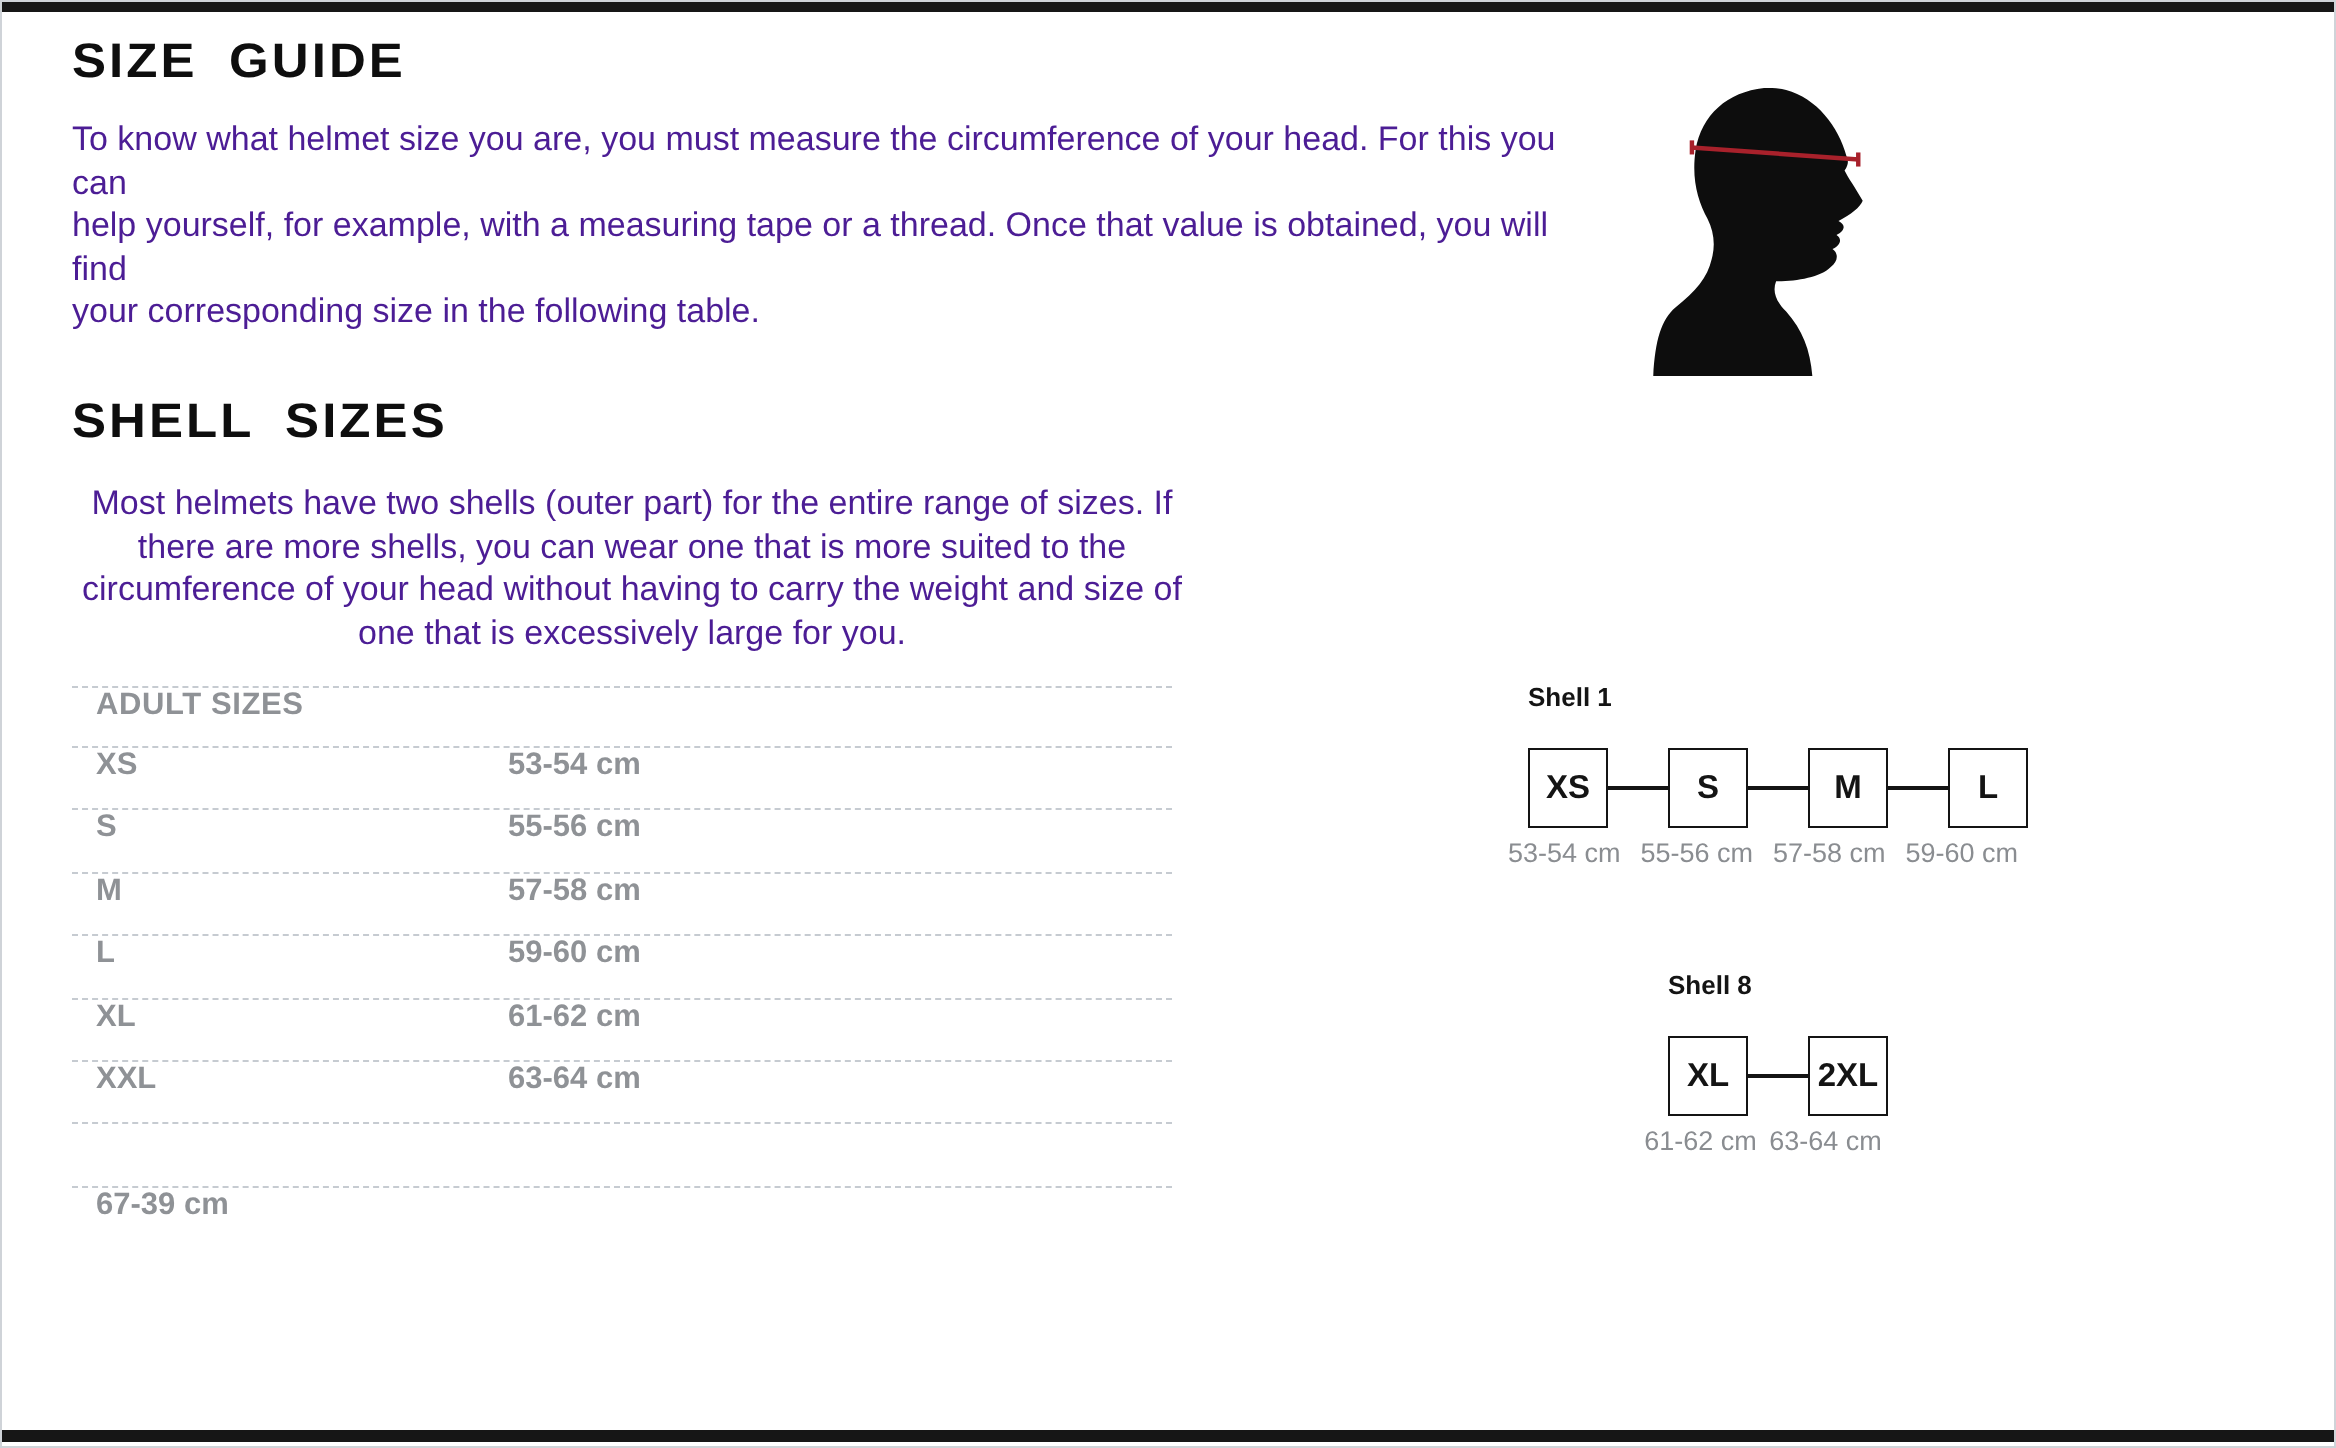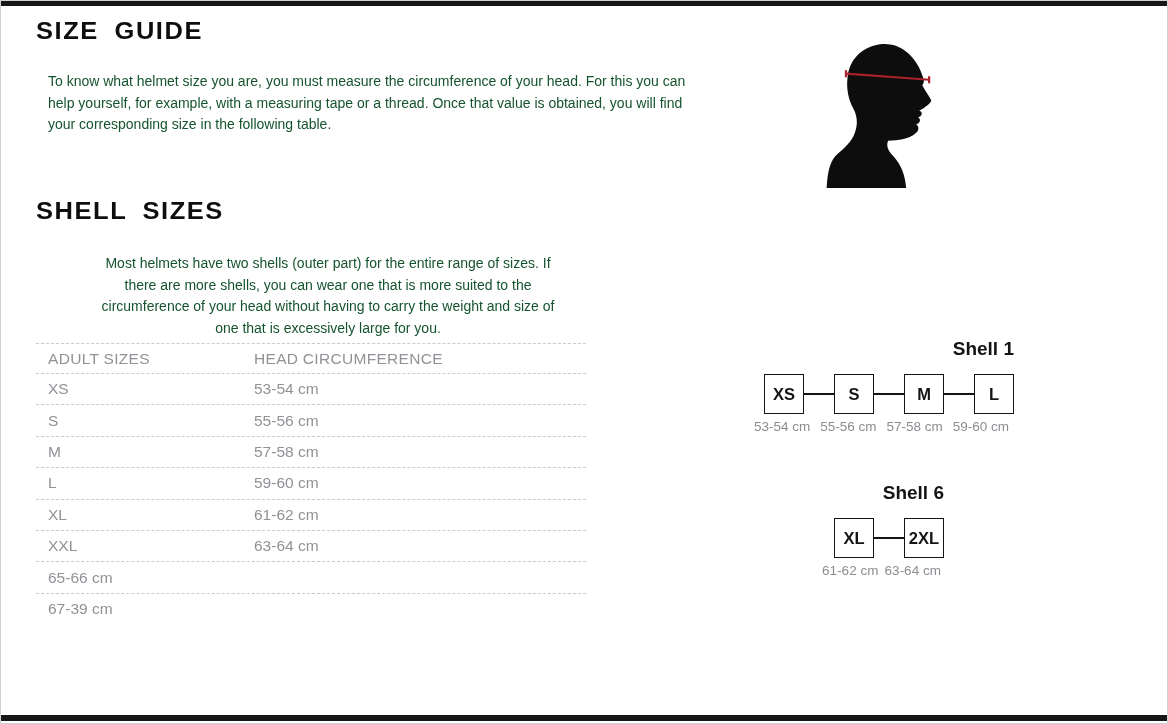--- a/index.html
+++ b/index.html
@@ -28,60 +28,60 @@
     color: #0e0e0e;
     transform: scale(1.02, 0.97);
     transform-origin: left top;
   }
   #size-guide-heading { top: 16px; }
   #shell-sizes-heading { top: 196px; }
 
   .body-text {
     position: absolute;
     left: 35px;
-    margin: 12px;
-    font-size: 14px;
+    margin: 0;
+    font-size: 17px;
     line-height: 21.6px;
-    color: #14532d;
+    color: #4c1d95;
     white-space: pre-line;
   }
   #size-guide-intro { top: 58px; width: 760px; }
   #shell-sizes-description { top: 240px; width: 560px; text-align: center; }
 
   .head-figure { position: absolute; left: 824px; top: 42px; width: 112px; height: 146px; }
 
   
   .size-table {
     position: absolute;
     left: 35px;
     top: 342px;
     width: 550px;
     color: #8f9296;
     font-size: 15.5px;
   }
   .t-row {
     display: flex;
-    align-items: center;
     box-sizing: border-box;
     height: 31.4px;
     border-top: 1px dashed #c6cbd1;
     padding-left: 12px;
+    font-weight: bold;
   }
   .t-row.header { height: 30px; letter-spacing: 0.3px; }
   .t-col1 { width: 206px; }
   .t-col2 { flex: 1; }
 
   
   .shell-group { position: absolute; }
   #shell-1 { left: 763px; top: 340px; width: 250px; }
   #shell-2 { left: 833px; top: 484px; width: 110px; }
   .diagram-title {
-    text-align: right;
-    font-weight: bold;
-    font-size: 19px;
+    text-align: left;
+    font-weight: bold;
+    font-size: 13px;
     color: #141414;
     height: 16px;
     line-height: 16px;
   }
   .boxes { display: flex; align-items: center; margin-top: 17px; }
   .sbox {
     width: 40px;
     height: 40px;
     box-sizing: border-box;
     border: 1.5px solid #141414;
@@ -146,21 +146,20 @@
   <h2 class="display-heading" id="shell-sizes-heading">SHELL SIZES</h2>
 
   <p class="body-text" id="shell-sizes-description">Most helmets have two shells (outer part) for the entire range of sizes. If
 there are more shells, you can wear one that is more suited to the
 circumference of your head without having to carry the weight and size of
 one that is excessively large for you.</p>
 
   <div class="size-table">
     <div class="t-row header">
       <div class="t-col1">ADULT SIZES</div>
-      <div class="t-col2">HEAD CIRCUMFERENCE</div>
     </div>
     <div class="t-row">
       <div class="t-col1">XS</div>
       <div class="t-col2">53-54 cm</div>
     </div>
     <div class="t-row">
       <div class="t-col1">S</div>
       <div class="t-col2">55-56 cm</div>
     </div>
     <div class="t-row">
@@ -173,21 +172,20 @@
     </div>
     <div class="t-row">
       <div class="t-col1">XL</div>
       <div class="t-col2">61-62 cm</div>
     </div>
     <div class="t-row">
       <div class="t-col1">XXL</div>
       <div class="t-col2">63-64 cm</div>
     </div>
     <div class="t-row">
-      <div class="t-col2">65-66 cm</div>
     </div>
     <div class="t-row">
       <div class="t-col2">67-39 cm</div>
     </div>
   </div>
 
   <div class="shell-group" id="shell-1">
     <div class="diagram-title">Shell 1</div>
     <div class="boxes">
       <div class="sbox">XS</div>
@@ -200,21 +198,21 @@
     </div>
     <div class="ranges">
       <div class="range">53-54 cm</div>
       <div class="range">55-56 cm</div>
       <div class="range">57-58 cm</div>
       <div class="range">59-60 cm</div>
     </div>
   </div>
 
   <div class="shell-group" id="shell-2">
-    <div class="diagram-title">Shell 6</div>
+    <div class="diagram-title">Shell 8</div>
     <div class="boxes">
       <div class="sbox">XL</div>
       <div class="connector"></div>
       <div class="sbox">2XL</div>
     </div>
     <div class="ranges">
       <div class="range">61-62 cm</div>
       <div class="range">63-64 cm</div>
     </div>
   </div>

